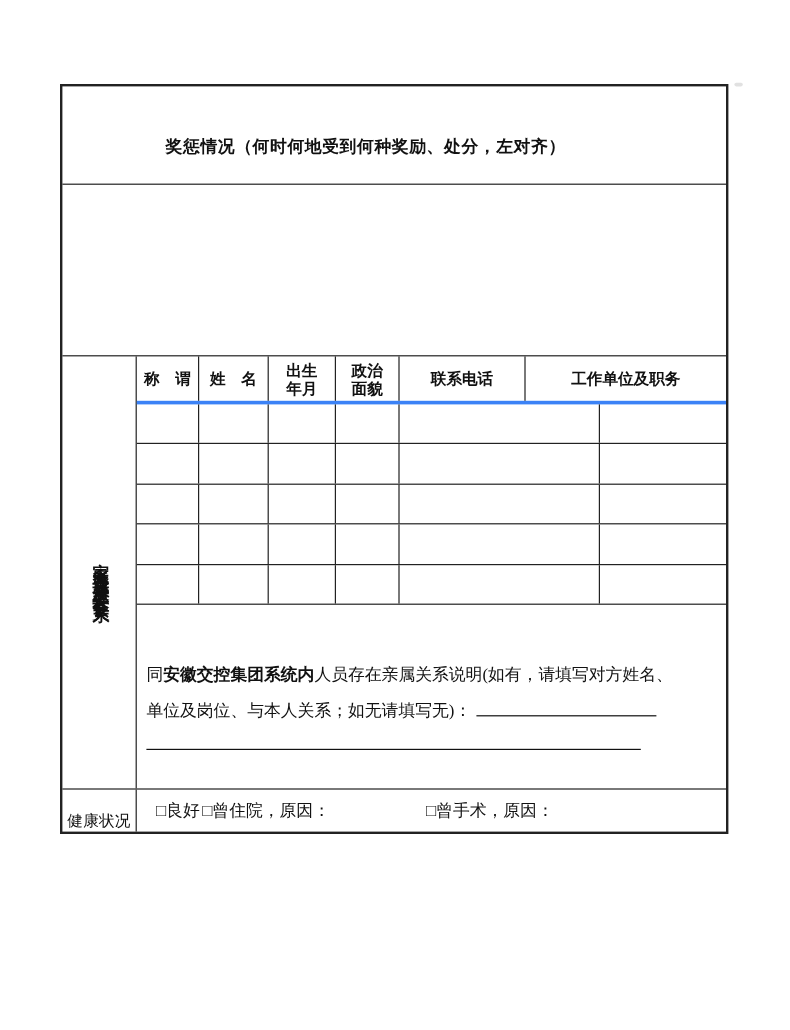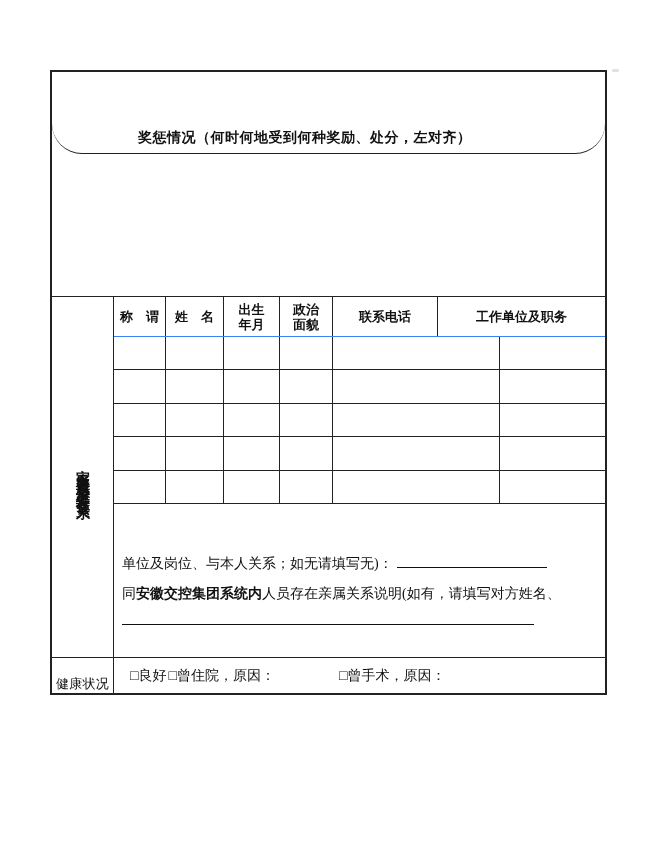--- a/index.html
+++ b/index.html
@@ -24,25 +24,24 @@
     position: absolute; left: 50px; top: 70px;
     width: 557px; height: 625px;
     border: 2px solid #222222;
     background: #ffffff;
     display: flex; flex-direction: column;
   }
   
   .award-title-cell {
     height: 82px;
     border-bottom: 1px solid #222222;
-    padding: 56px 8px 0 86px;
+    padding: 42px 8px 0 86px;
     font-size: 14px; font-weight: bold;
     letter-spacing: .5px;
     line-height: 20px;
-    border-radius: 30px;
   }
   .award-detail-cell {
     height: 143px;
     border-bottom: 1px solid #222222;
   }
   
   .family-section {
     flex: 1;
     display: flex;
     border-bottom: 1px solid #222222;
@@ -55,21 +54,21 @@
   .vertical-text {
     writing-mode: vertical-rl;
     text-orientation: upright;
     font-size: 14px; font-weight: bold;
     letter-spacing: 3px;
     line-height: 1;
   }
   .family-grid { flex: 1; display: flex; flex-direction: column; }
   .grid-header {
     display: flex; height: 40px;
-    border-bottom: 1px solid #3b82f6;
+    border-bottom: 3px solid #3b82f6;
     justify-content: flex-end;
   }
   .hcell {
     border-right: 1px solid #222222;
     display: flex; align-items: center; justify-content: center;
     font-size: 13px; font-weight: bold;
     text-align: center;
     white-space: pre-line;
     line-height: 15px;
   }
@@ -110,21 +109,21 @@
     letter-spacing: .2px;
   }
   .health-content {
     flex: 1;
     display: flex; align-items: center;
     font-size: 14px;
     padding-left: 16px;
   }
   .health-option { white-space: nowrap; }
   .opt-1 { margin-right: 2px; }
-  .opt-2 { margin-right: 64px; }
+  .opt-2 { margin-right: 80px; }
   .checkbox-glyph { font-size: 14px; }
 </style>
 </head>
 <body>
 
 <div class="page">
 
   <span class="scan-artifact"></span>
 
   <div class="doc-table">
@@ -190,24 +189,24 @@
           <div class="cell c1"></div>
           <div class="cell c2"></div>
           <div class="cell c3"></div>
           <div class="cell c4"></div>
           <div class="cell c5"></div>
           <div class="cell c6"></div>
         </div>
 
         <div class="note-cell">
           <div class="note-line">
-            <span>单位及岗位、与本人关系；如无请填写无)：</span><span class="fill-line-inline"></span>
+            <span>同</span><b>安徽交控集团系统内</b><span>人员存在亲属关系说明(如有，请填写对方姓名、</span>
           </div>
           <div class="note-line">
-            <span>同</span><b>安徽交控集团系统内</b><span>人员存在亲属关系说明(如有，请填写对方姓名、</span>
+            <span>单位及岗位、与本人关系；如无请填写无)：</span><span class="fill-line-inline"></span>
           </div>
           <div class="fill-line-full"></div>
         </div>
 
       </div>
     </div>
 
     <div class="health-row">
       <div class="health-label-cell">
         <span>健康状况</span>

